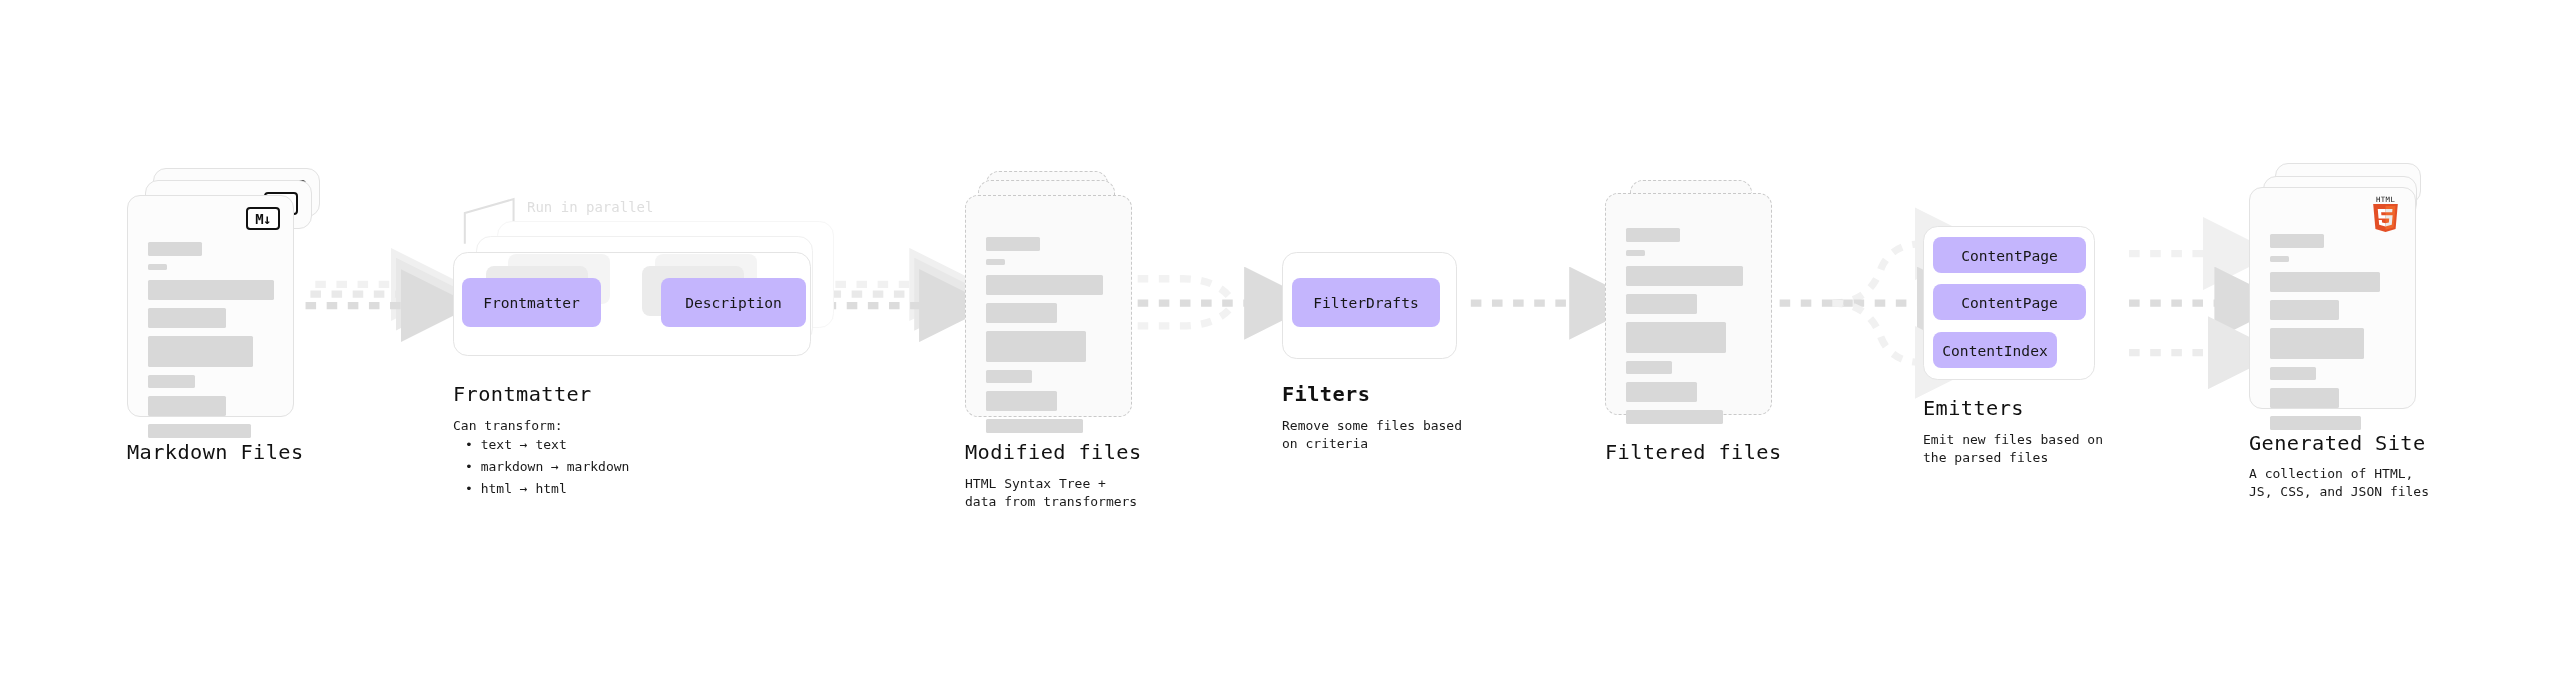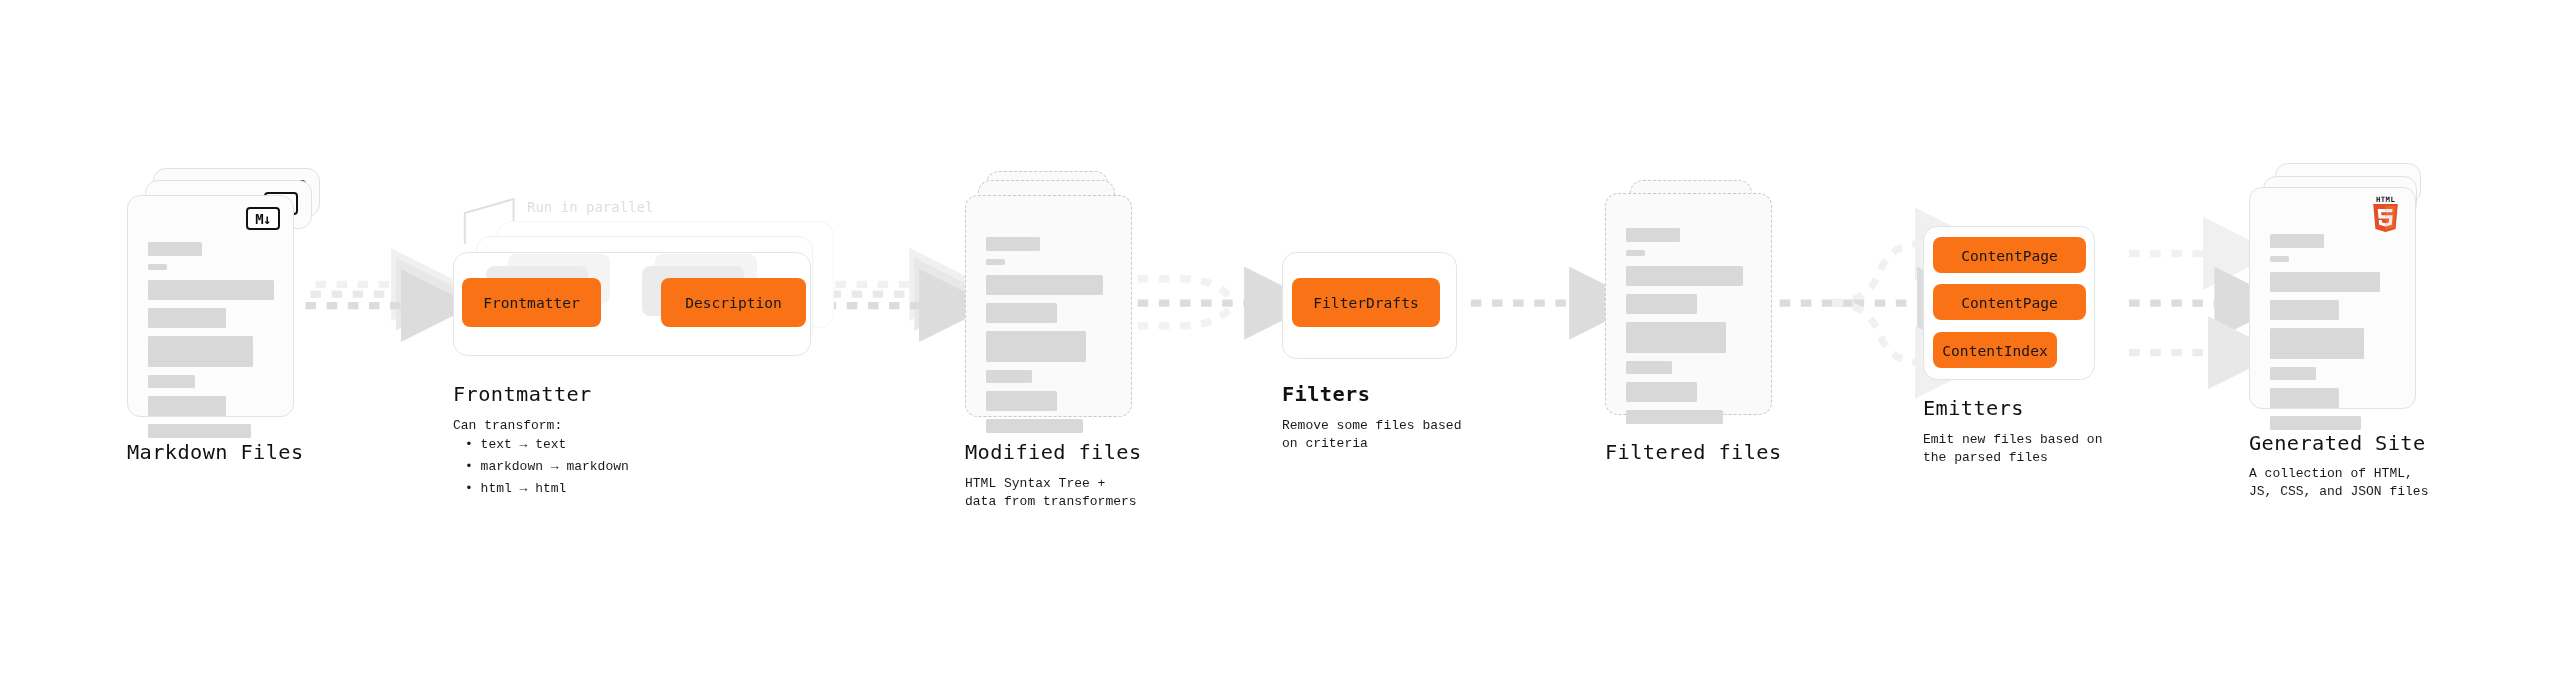--- a/index.html
+++ b/index.html
@@ -45,53 +45,52 @@
     color: #222; font-size: 9px; font-weight: 700;
     display: flex; align-items: flex-end; justify-content: flex-end;
     padding: 0 3.3px 0.8px 0;
   }
   .html5-badge {
     position: absolute; right: 11.4px; top: 8.1px;
     width: 36px; height: 36px;
     display: flex; flex-direction: column; align-items: center;
   }
   .html5-badge .h5word {
-    font-size: 7.3px; font-weight: 700; color: #111; letter-spacing: 0.4px;
+    font-size: 7.3px; font-weight: 400; color: #111; letter-spacing: 0.4px;
     line-height: 8.1px;
   }
 
   
   .title {
     position: absolute;
     font-size: 20.3px; color: #111; white-space: nowrap;
     letter-spacing: 0.4px;
   }
   .sub {
     position: absolute;
     font-size: 13px; color: #1a1a1a; line-height: 18px;
     white-space: pre-line;
-    font-family: Liberation Mono, monospace;
   }
   .paralabel {
     position: absolute; font-size: 14px; color: #dedede; white-space: nowrap;
   }
 
   
   .group {
     position: absolute;
     border: 1.6px solid #e4e4e4;
     border-radius: 14.6px;
     background: #ffffff;
   }
   .group.ghost2 { border-color: #f0f0f0; }
   .group.ghost1 { border-color: #f6f6f6; }
 
   .chip {
     position: absolute;
-    background: #f97316;
+    background: #c4b5fd;
     border-radius: 8.1px;
     display: flex; align-items: center; justify-content: center;
     font-size: 14.6px; color: #171717; white-space: nowrap;
   }
   .chip.g2 { background: #ebebeb; color: transparent; }
   .chip.g1 { background: #f4f4f4; color: transparent; }
 
   svg.lay { position: absolute; left: 0; top: 0; width: 2576px; height: 681px;
             pointer-events: none; }
 </style>

